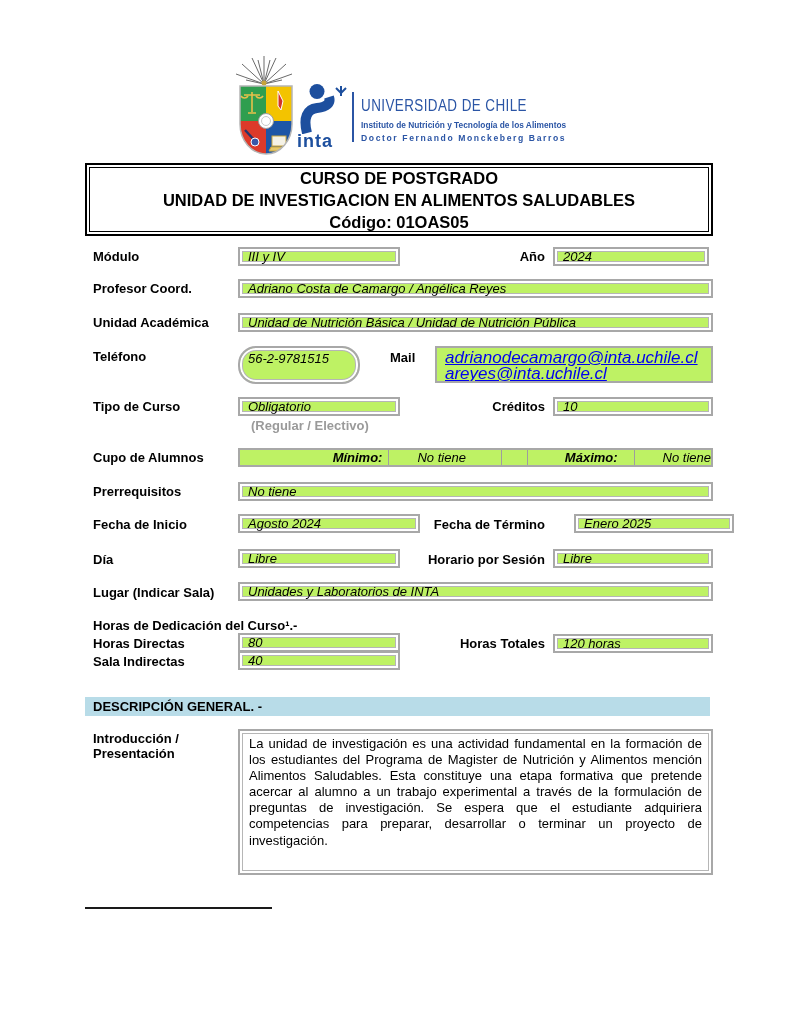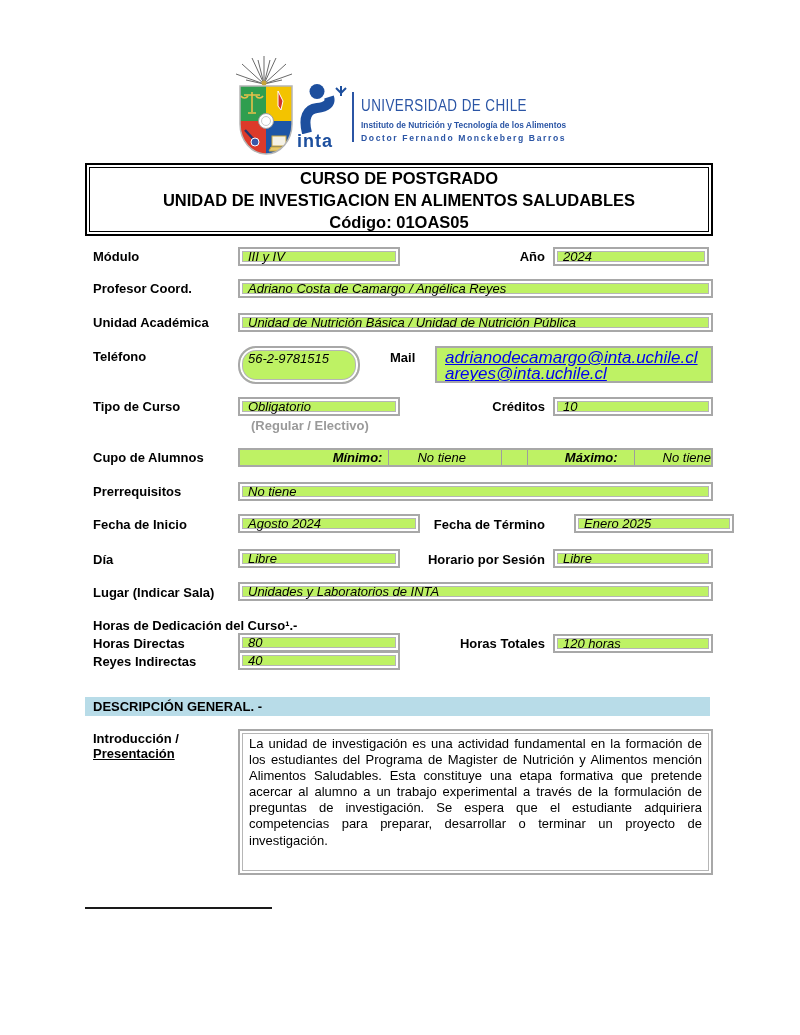--- a/index.html
+++ b/index.html
@@ -191,23 +191,23 @@
   <div class="bx" style="left:553px; top:549px; width:160px; height:19px;">Libre</div>
 
   <div class="lbl" style="left:93px; top:585px;">Lugar (Indicar Sala)</div>
   <div class="bx" style="left:238px; top:582px; width:475px; height:19px;">Unidades y Laboratorios de INTA</div>
 
   <div class="lbl" style="left:93px; top:618px;">Horas de Dedicación del Curso¹.-</div>
   <div class="lbl" style="left:93px; top:636px;">Horas Directas</div>
   <div class="bx" style="left:238px; top:633px; width:162px; height:19px;">80</div>
   <div class="lbl lbl-r" style="left:450px; top:636px; width:95px;">Horas Totales</div>
   <div class="bx" style="left:553px; top:634px; width:160px; height:19px;">120 horas</div>
-  <div class="lbl" style="left:93px; top:654px;">Reyes Indirectas</div>
+  <div class="lbl" style="left:93px; top:654px;">Sala Indirectas</div>
   <div class="bx" style="left:238px; top:651px; width:162px; height:19px;">40</div>
 
   <div class="section-hdr">DESCRIPCIÓN GENERAL. -</div>
   <div class="lbl" style="left:93px; top:731px;">Introducción /</div>
-  <div class="lbl" style="left:93px; top:746px;text-decoration:underline;">Presentación</div>
+  <div class="lbl" style="left:93px; top:746px;">Presentación</div>
   <div class="intro-box">La unidad de investigación es una actividad fundamental en la formación de los estudiantes del Programa de Magister de Nutrición y Alimentos mención Alimentos Saludables. Esta constituye una etapa formativa que pretende acercar al alumno a un trabajo experimental a través de la formulación de preguntas de investigación. Se espera que el estudiante adquiriera competencias para preparar, desarrollar o terminar un proyecto de investigación.</div>
 
   <div class="foot-rule"></div>
 
 </div>
 
 </body></html>

